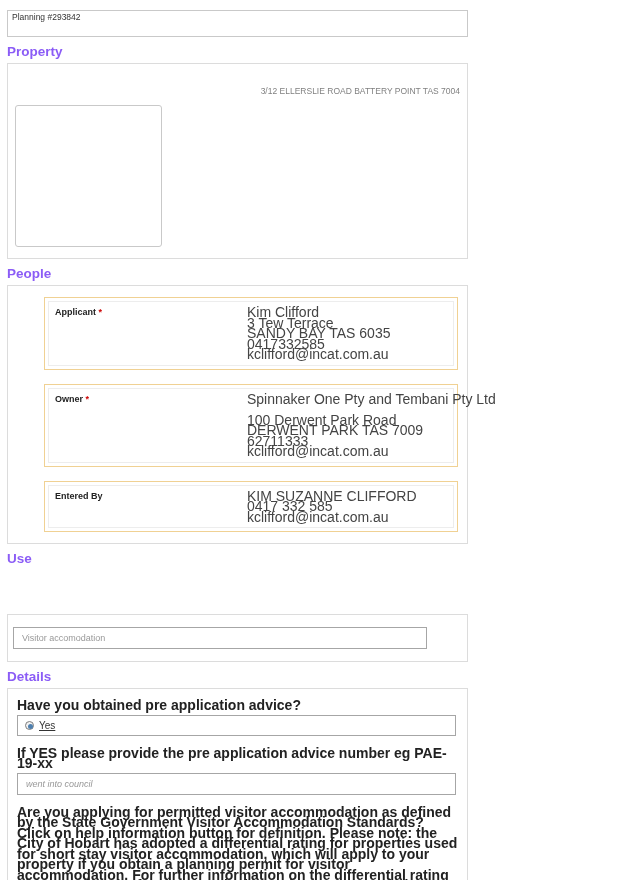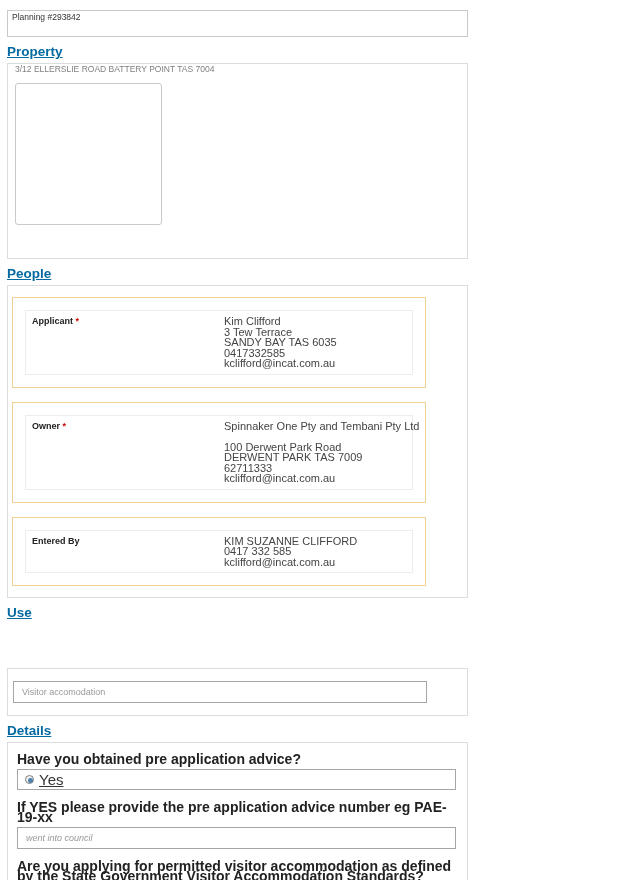--- a/index.html
+++ b/index.html
@@ -5,55 +5,55 @@
   * { box-sizing: border-box; }
   html, body { margin:0; padding:0; background:#ffffff; }
   body { font-family:"Liberation Sans", sans-serif; color:#222; width:622px; }
   .wrap { width:461px; margin:10px 0 0 7px; }
 
   .planning-input {
     border:1px solid #c9c9c9; height:27px; line-height:13px;
     padding:0 4px; font-size:8.5px; color:#333; width:100%;
   }
 
-  h2.sec { font-size:13.5px; font-weight:bold; color:#0369a1; margin:7px 0 4px 0;text-decoration:underline; }
+  h2.sec { font-size:13.5px; font-weight:bold; color:#8b5cf6; margin:7px 0 4px 0; }
 
   .panel { border:1px solid #dcdcdc; width:100%; }
 
   
-  .property-panel { height:196px; padding:0 7px; }
+  .property-panel { height:196px; padding:22px 7px;text-align:right; }
   .address { color:#808080; font-size:8.5px; }
   .map-box { width:147px; height:142px; border:1px solid #c9c9c9; border-radius:3px; margin-top:9px; background:#fff; }
 
   
   .people-panel { padding:11px 4px; }
-  .person { border:1px solid #f0d193; padding:12px; width:414px; margin-bottom:14px; background:#fff; }
+  .person { border:1px solid #f0d193; padding:3px; width:414px; margin-bottom:14px; background:#fff;margin-left:32px; }
   .person:last-child { margin-bottom:0; }
   .person-inner { border:1px solid #ededed; padding:5px 6px; display:flex; min-height:40px; }
   .person-label { width:192px; font-weight:bold; font-size:9px; color:#222; flex-shrink:0; }
   .req { color:#cc0000; font-weight:bold; }
-  .person-values { font-size:11px; color:#444; line-height:10.5px; }
+  .person-values { font-size:14px; color:#444; line-height:10.5px; }
   .person-values div { white-space:pre; }
 
   
   .use-panel { padding:12px 5px;margin-top:48px; }
   .text-box {
     border:1px solid #a6a6a6; height:22px; line-height:20px;
     padding:0 8px; font-size:9px; background:#fff;
   }
   .ghost { color:#999; }
   .use-input { width:414px; }
 
   
   .details-panel { padding:11px 9px 10px 9px; }
   .q-label { font-weight:bold; font-size:14px; line-height:10.5px; color:#222; margin:0 0 4px 0; width:443px; }
   .q-gap { margin-top:12px; }
   .answer-box {
     border:1px solid #a6a6a6; height:21px; display:flex; align-items:center;
-    padding:0 7px; font-size:15px; color:#333; width:439px; background:#fff;text-decoration:underline;
+    padding:0 7px; font-size:10px; color:#333; width:439px; background:#fff;text-decoration:underline;
   }
   .text-answer { width:439px;font-style:italic; }
   .radio {
     display:inline-block; width:9px; height:9px; border-radius:50%;
     border:1px solid #7d7d7d; background:#f2f2f2; position:relative; margin-right:5px; flex-shrink:0;
   }
   .radio::after {
     content:""; position:absolute; left:2px; top:2px; width:5px; height:5px;
     border-radius:50%; background:#4e7fae;
   }

